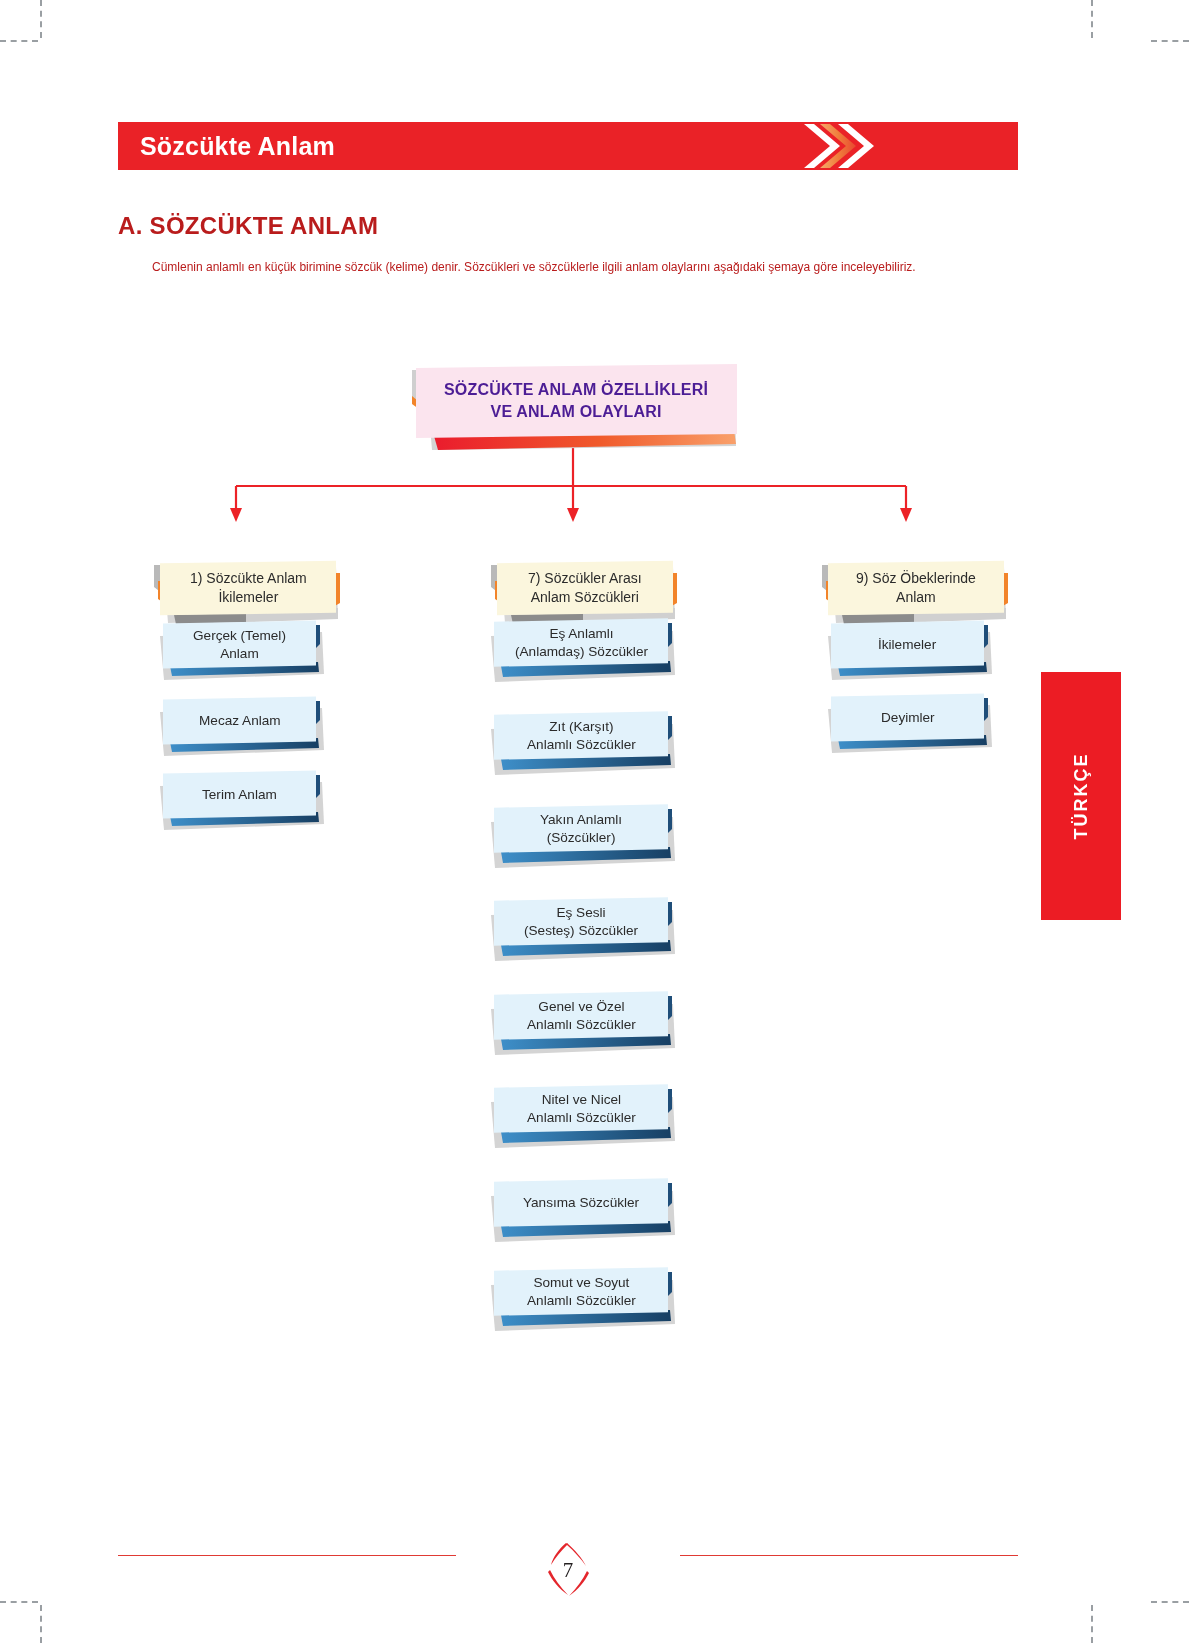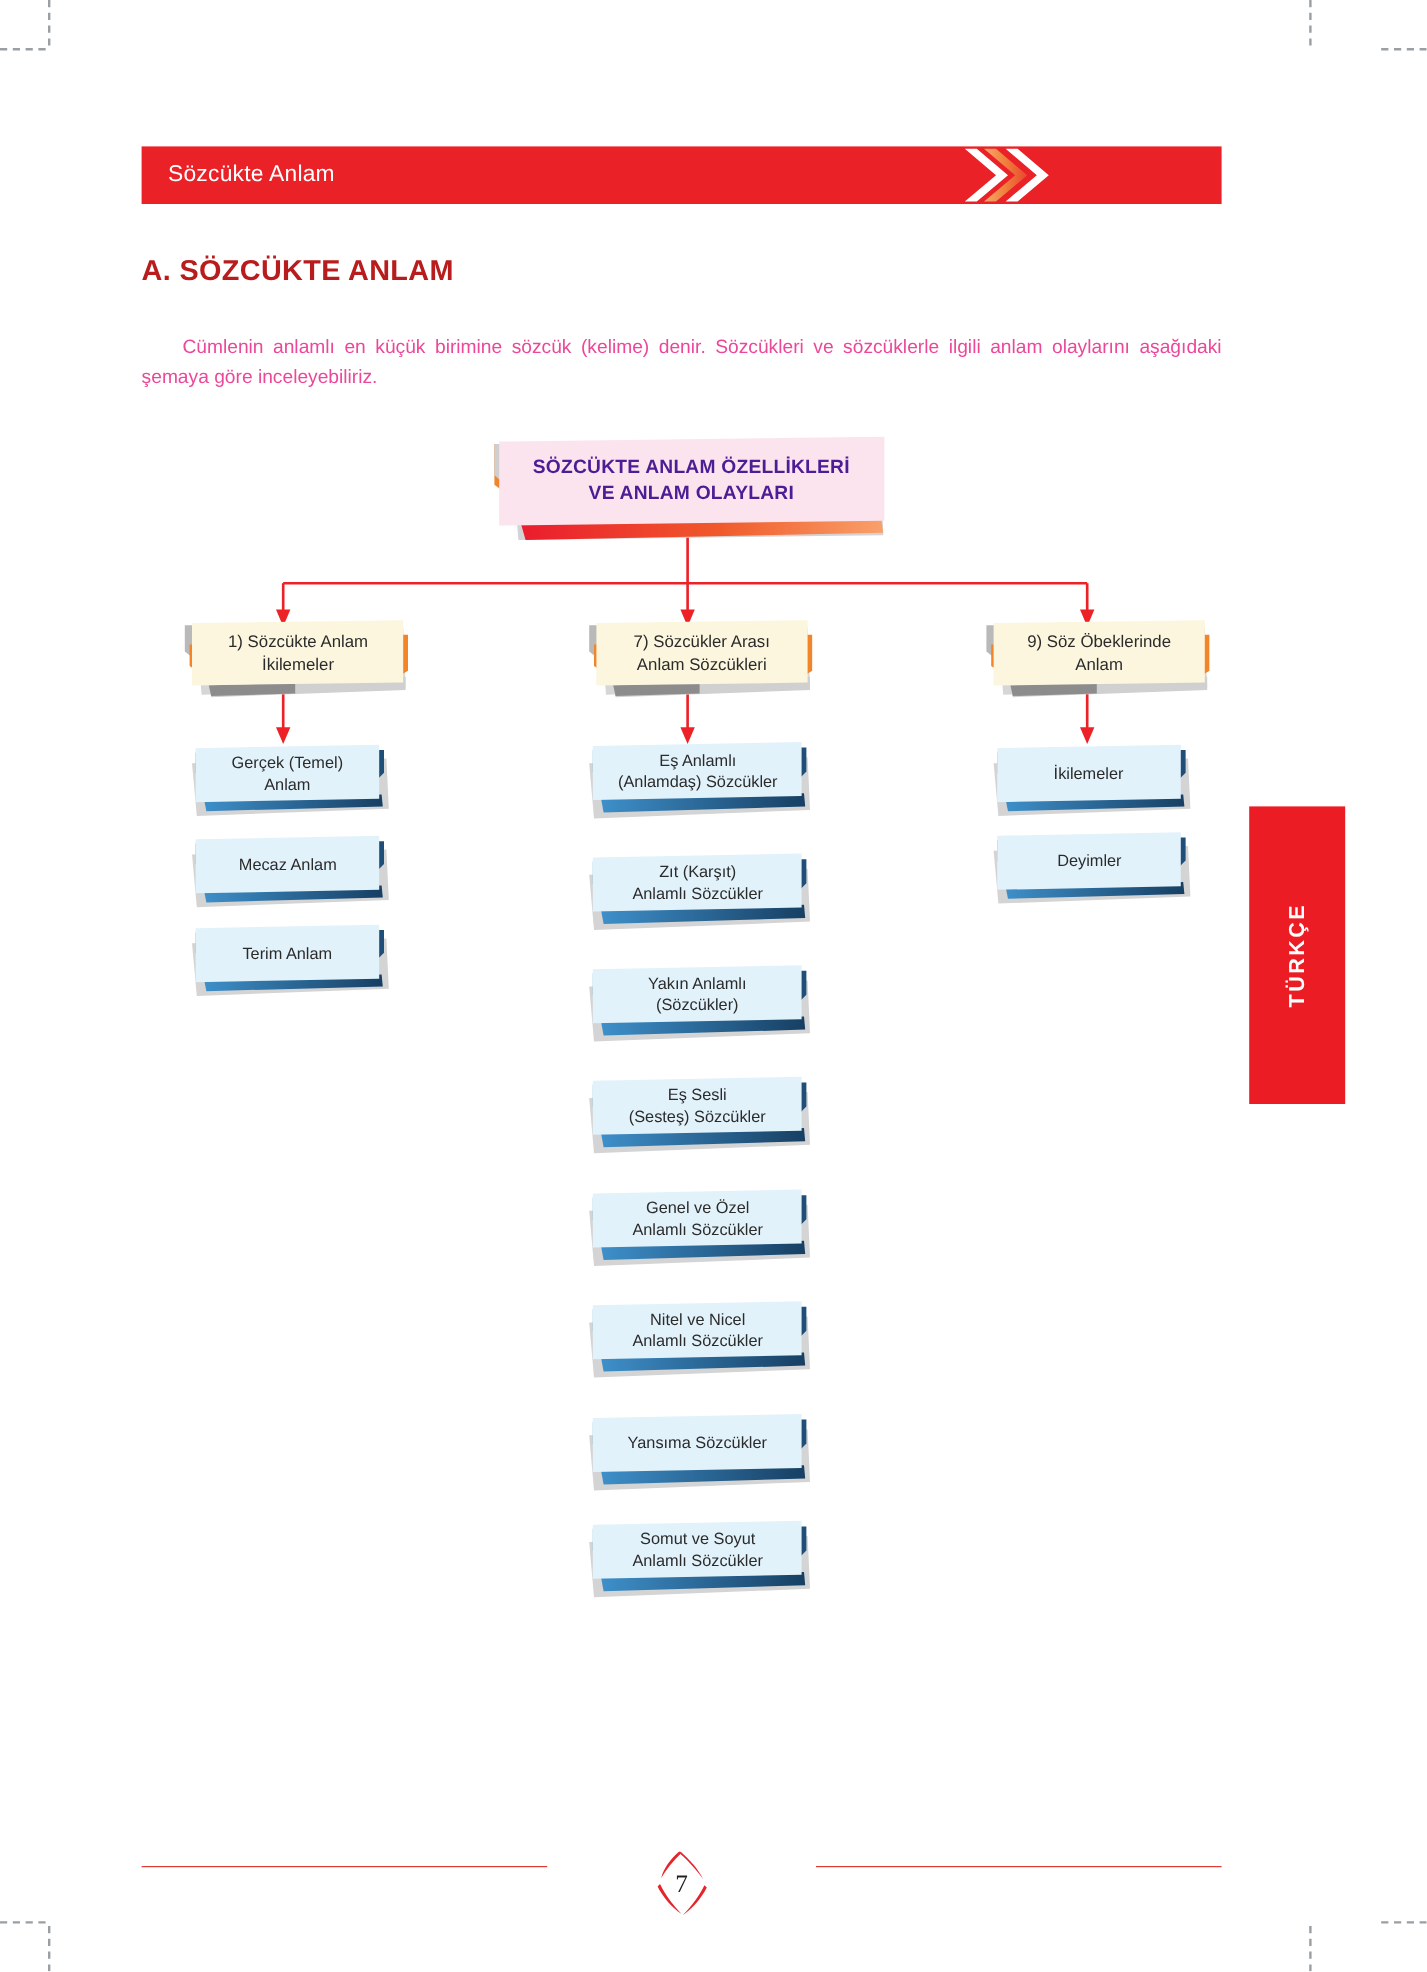--- a/index.html
+++ b/index.html
@@ -42,22 +42,22 @@
     height: 48px;
     background: #ea2227;
   }
   .band-title {
     position: absolute;
     left: 22px;
     top: 0;
     height: 48px;
     line-height: 48px;
     color: #ffffff;
-    font-size: 19px;
-    font-weight: normal;
+    font-size: 25px;
+    font-weight: bold;
     letter-spacing: .2px;
     white-space: nowrap;
   }
   .band-chevrons {
     position: absolute;
     right: 140px;
     top: 0;
     width: 80px;
     height: 48px;
   }
@@ -70,25 +70,24 @@
     font-size: 24px;
     font-weight: bold;
     color: #b91c1c;
     letter-spacing: .3px;
   }
   .intro {
     position: absolute;
     left: 118px;
     top: 258px;
     width: 900px;
-    font-size: 16px;
+    font-size: 12px;
     line-height: 1.55;
-    color: #ec4899;
+    color: #b91c1c;
     text-align: justify;
-    margin-top: 20px;
   }
   .intro .ind { display: inline-block; width: 34px; }
 
   
   .diagram {
     position: absolute;
     left: 0;
     top: 0;
     width: 1189px;
     height: 1643px;
@@ -128,20 +127,21 @@
     color: #4c1d95;
     line-height: 1.35;
     letter-spacing: .2px;
   }
 
   
   .node-l2 {
     position: absolute;
     width: 186px;
     height: 58px;
+    margin-top: 44px;
   }
   .node-l2 .face {
     position: absolute;
     left: 10px;
     top: 0;
     width: 176px;
     height: 52px;
     background: #fbf6dd;
     display: flex;
     align-items: center;

